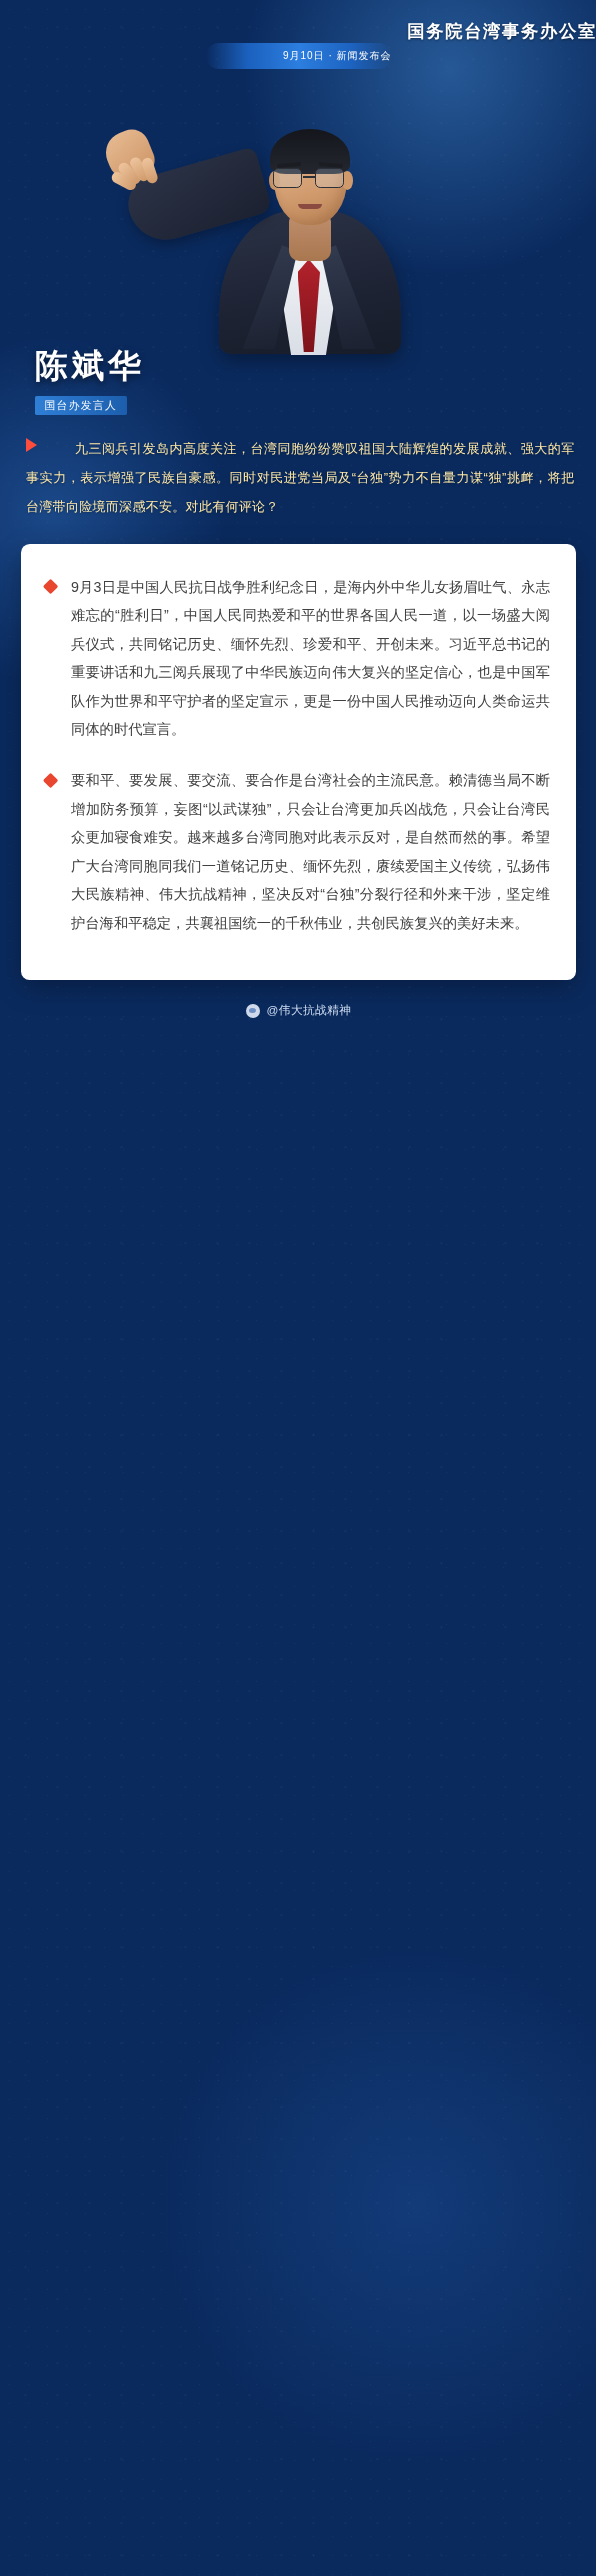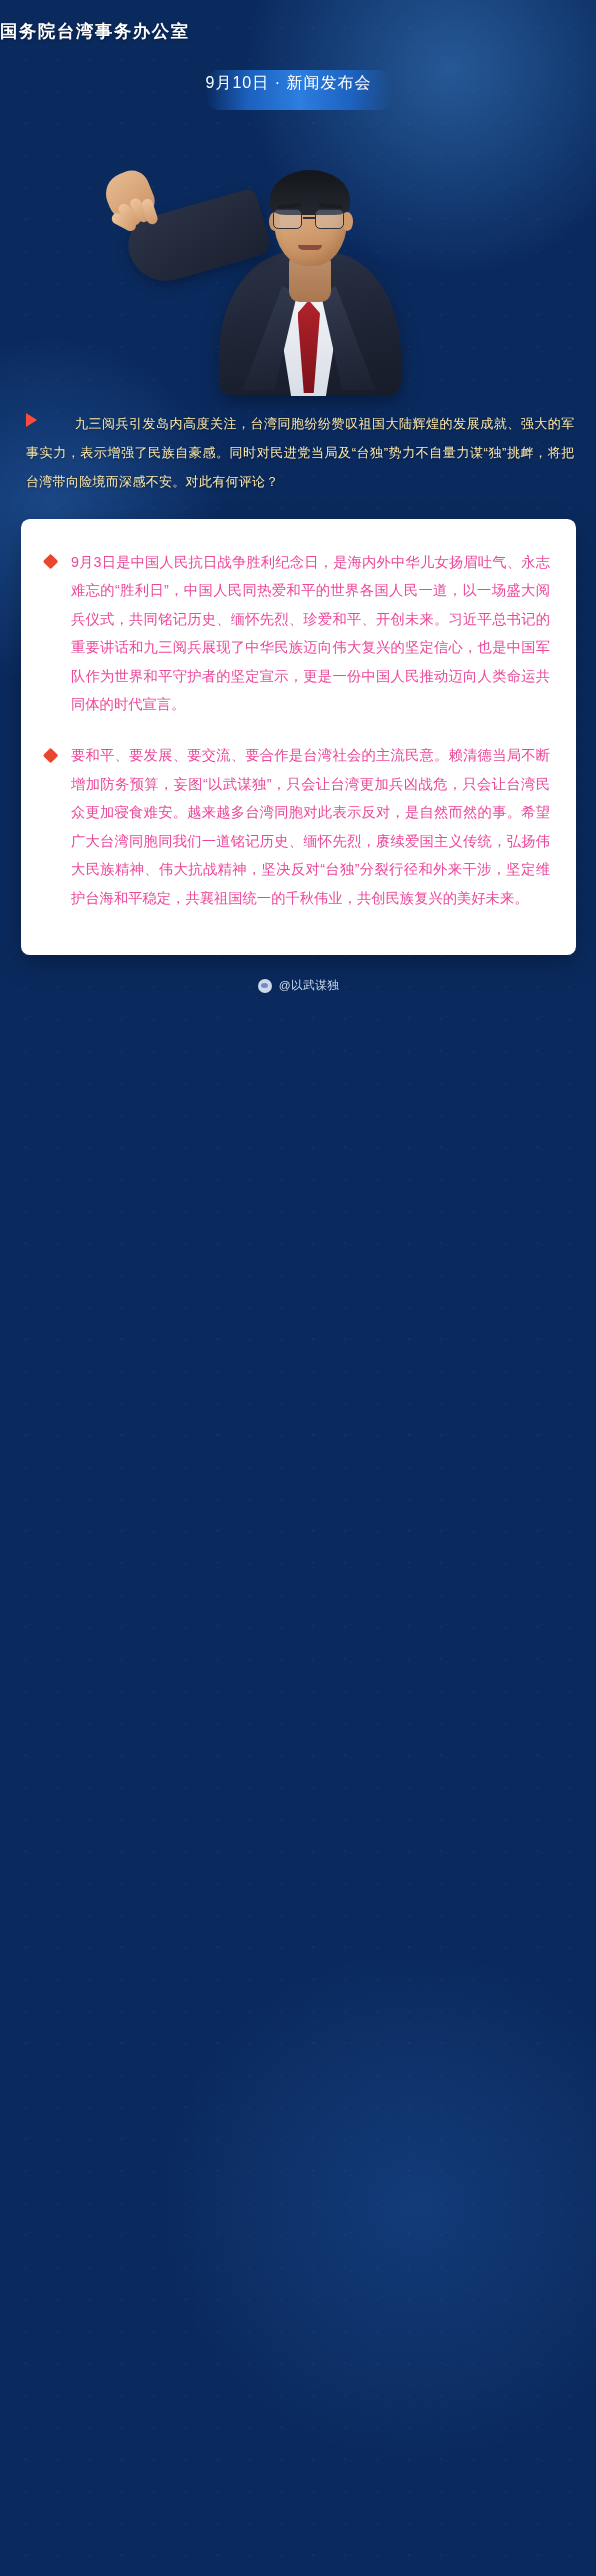--- a/index.html
+++ b/index.html
@@ -34,46 +34,46 @@
   .glow1 { width: 450px; height: 450px; left: 225px; top: -156px;
     background: radial-gradient(circle, rgba(90,175,255,0.35), rgba(90,175,255,0) 65%); }
   .glow2 { width: 363px; height: 363px; left: -130px; top: 329px;
     background: radial-gradient(circle, rgba(70,150,245,0.28), rgba(70,150,245,0) 68%); }
   .glow3 { width: 519px; height: 519px; left: 156px; top: 1946px;
     background: radial-gradient(circle, rgba(50,120,215,0.22), rgba(50,120,215,0) 70%); }
 
   
   .header {
     position: relative;
-    text-align: left;
+    text-align: right;
     padding: 19px 0 8.7px;
   }
   .org-cn {
     color: #ffffff;
     font-size: 17.3px;
     letter-spacing: 1.7px;
     font-weight: bold;
     text-shadow: 0 0.9px 2.6px rgba(0,0,0,0.45);
   }
   .org-en {
     margin-top: 6px;
     color: #ffd98a;
     font-size: 13.4px;
     font-weight: bold;
     letter-spacing: 0.5px;
     font-family: "Liberation Serif", serif;
     text-shadow: 0 0.9px 2.6px rgba(0,0,0,0.45);
   }
   .date-bar {
-    margin: 27px auto 0;
+    margin: 0 auto 0;
     width: 186px;
-    height: 40px;
+    height: 26px;
     line-height: 26px;
     color: #ffffff;
-    font-size: 16px;
+    font-size: 10px;
     letter-spacing: 1px;
     background: linear-gradient(90deg, rgba(20,80,170,0) 0%, rgba(30,105,205,0.85) 22%, rgba(45,130,230,0.95) 50%, rgba(30,105,205,0.85) 78%, rgba(20,80,170,0) 100%);
     border-radius: 13px;
   }
 
   
   .portrait-wrap {
     position: relative;
     width: 597px;
     height: 268px;
@@ -228,21 +228,21 @@
   .card {
     position: relative;
     margin: 22.5px 21px 0 21px;
     background: #ffffff;
     border-radius: 8.7px;
     padding: 29px 26px 35px 24px;
     box-shadow: 0 8.7px 26px rgba(0,0,0,0.28);
   }
   .para {
     position: relative;
-    color: #ec4899;
+    color: #404040;
     font-size: 14.3px;
     line-height: 28.5px;
     text-align: justify;
     margin-bottom: 22.5px;
     padding-left: 26px;
   }
   .para:last-child { margin-bottom: 8px; }
   .diamond {
     position: absolute;
     left: 0; top: 8.7px;
@@ -317,34 +317,38 @@
       <div class="cuff"></div>
       <div class="hand">
         <div class="finger f1"></div>
         <div class="finger f2"></div>
         <div class="finger f3"></div>
         <div class="finger f4"></div>
       </div>
     </div>
   </div>
 
+  <div class="name-block">
+    <div class="speaker-name">陈斌华</div>
+    <div class="speaker-title">国台办发言人</div>
+  </div>
 
   <div class="question">
     <span class="q-arrow"></span><span class="q-indent"></span><span>九三阅兵引发岛内高度关注，台湾同胞纷纷赞叹祖国大陆辉煌的发展成就、强大的军事实力，表示增强了民族自豪感。同时对民进党当局及“台独”势力不自量力谋“独”挑衅，将把台湾带向险境而深感不安。对此有何评论？</span>
   </div>
 
   <div class="card">
     <div class="para">
       <span class="diamond"></span>
       <span>9月3日是中国人民抗日战争胜利纪念日，是海内外中华儿女扬眉吐气、永志难忘的“胜利日”，中国人民同热爱和平的世界各国人民一道，以一场盛大阅兵仪式，共同铭记历史、缅怀先烈、珍爱和平、开创未来。习近平总书记的重要讲话和九三阅兵展现了中华民族迈向伟大复兴的坚定信心，也是中国军队作为世界和平守护者的坚定宣示，更是一份中国人民推动迈向人类命运共同体的时代宣言。</span>
     </div>
     <div class="para">
       <span class="diamond"></span>
       <span>要和平、要发展、要交流、要合作是台湾社会的主流民意。赖清德当局不断增加防务预算，妄图“以武谋独”，只会让台湾更加兵凶战危，只会让台湾民众更加寝食难安。越来越多台湾同胞对此表示反对，是自然而然的事。希望广大台湾同胞同我们一道铭记历史、缅怀先烈，赓续爱国主义传统，弘扬伟大民族精神、伟大抗战精神，坚决反对“台独”分裂行径和外来干涉，坚定维护台海和平稳定，共襄祖国统一的千秋伟业，共创民族复兴的美好未来。</span>
     </div>
   </div>
 
   <div class="footer">
     <span class="weibo-icon"></span>
-    <span class="footer-text">@以武谋独</span>
+    <span class="footer-text">@伟大抗战精神</span>
   </div>
 </div>
 
 
 </body></html>

